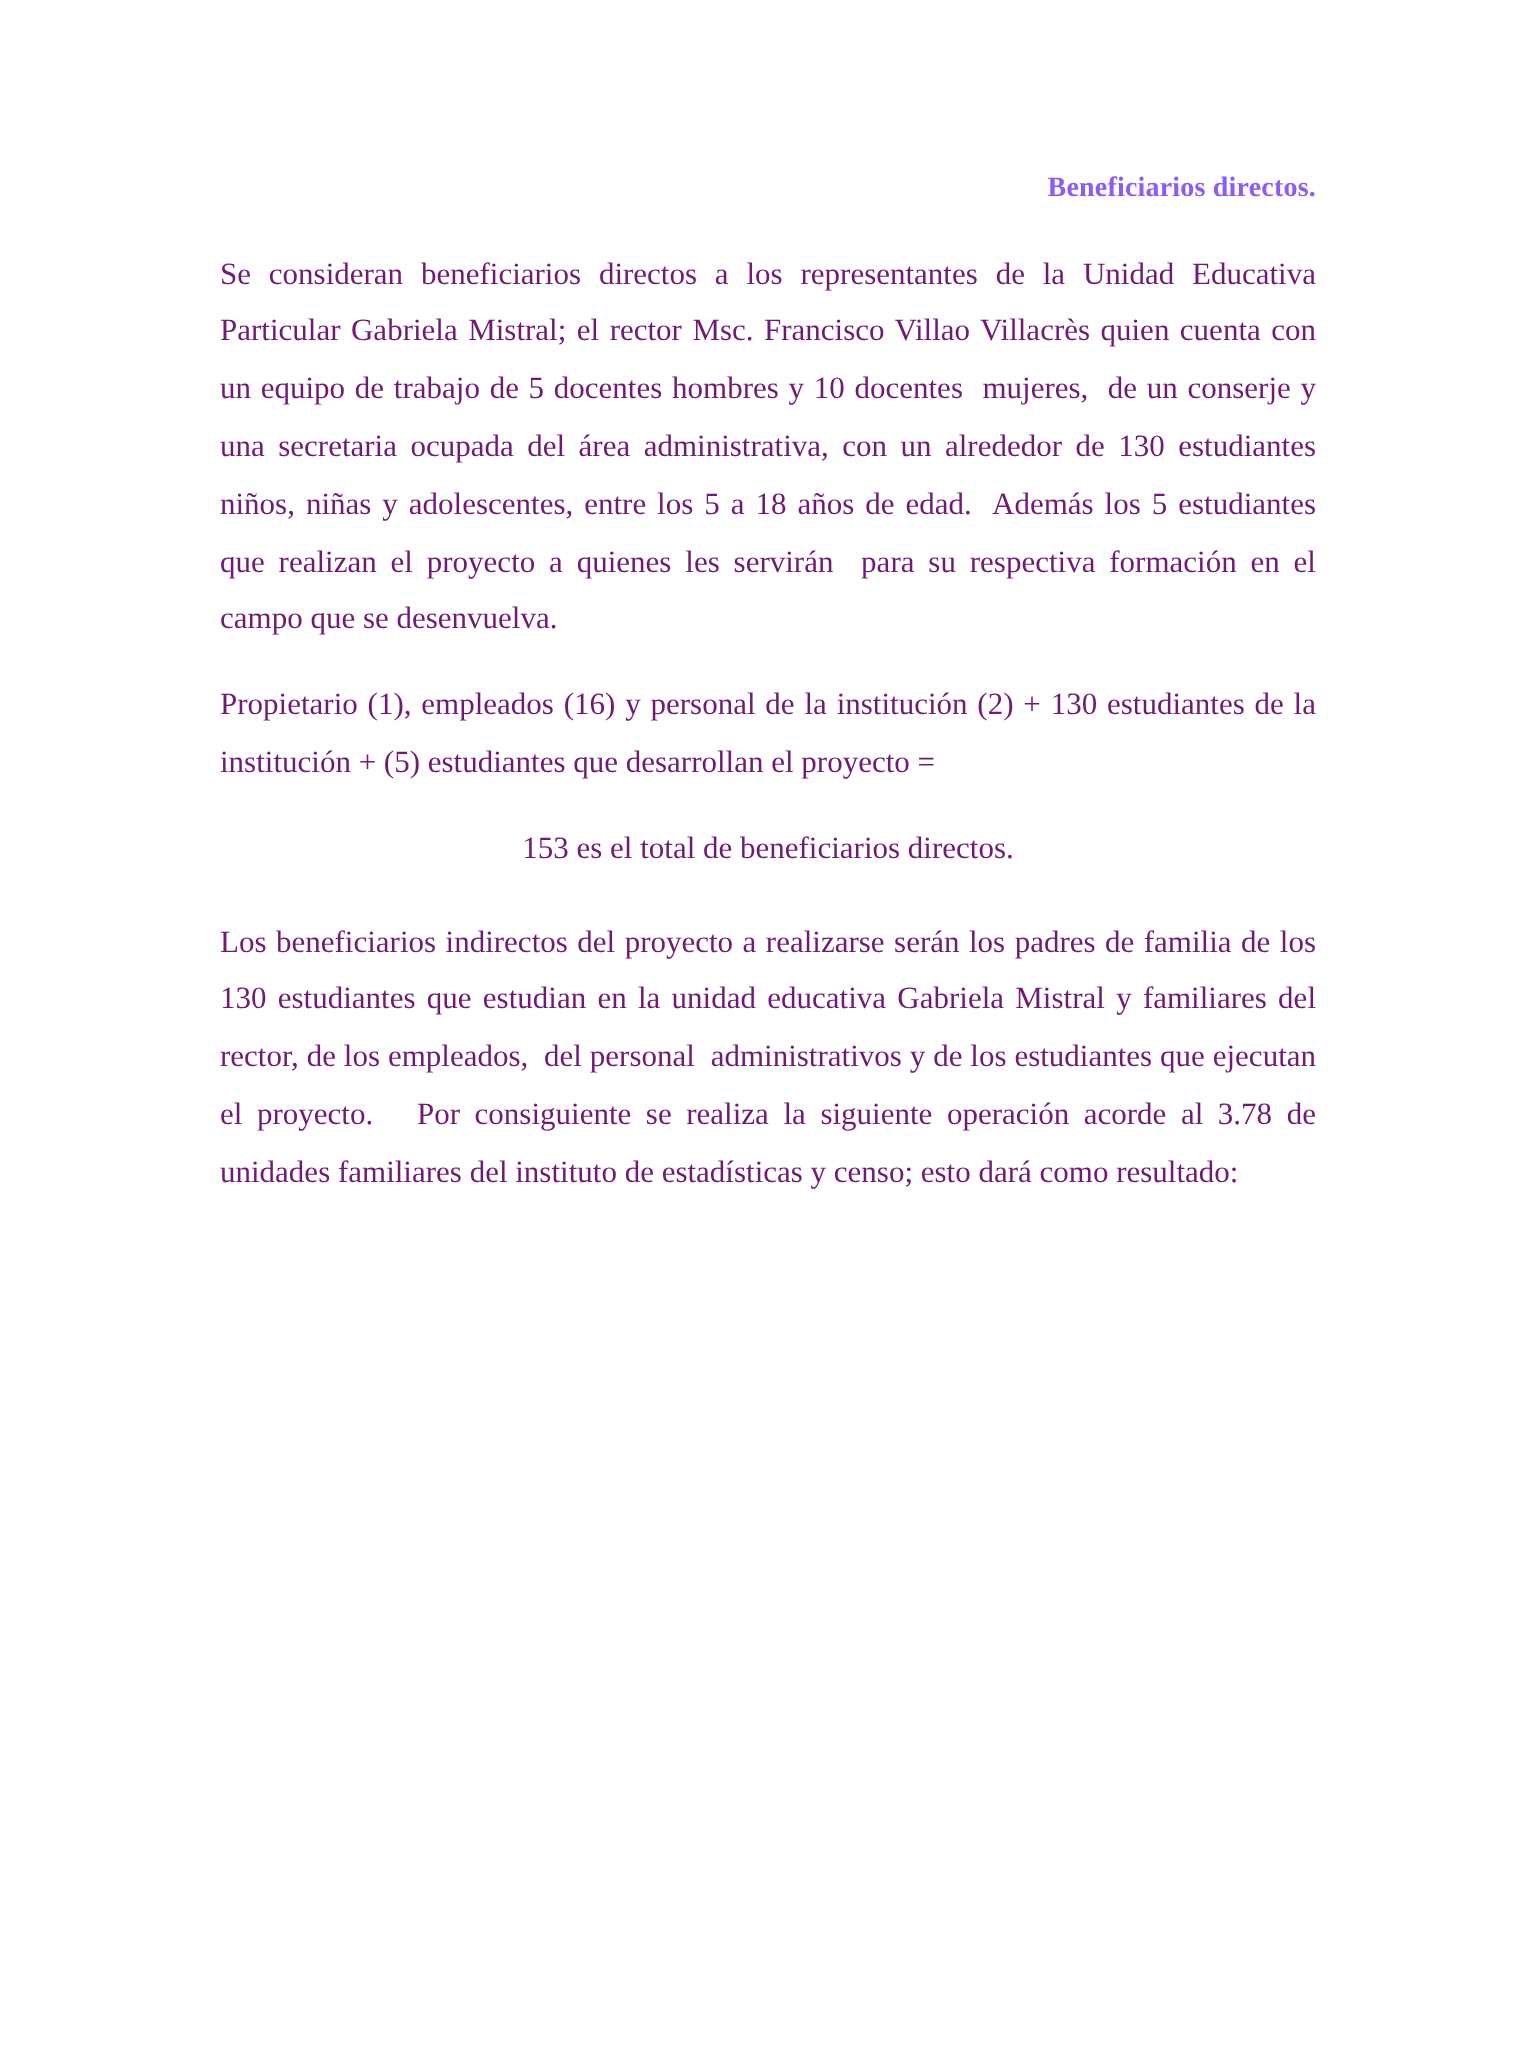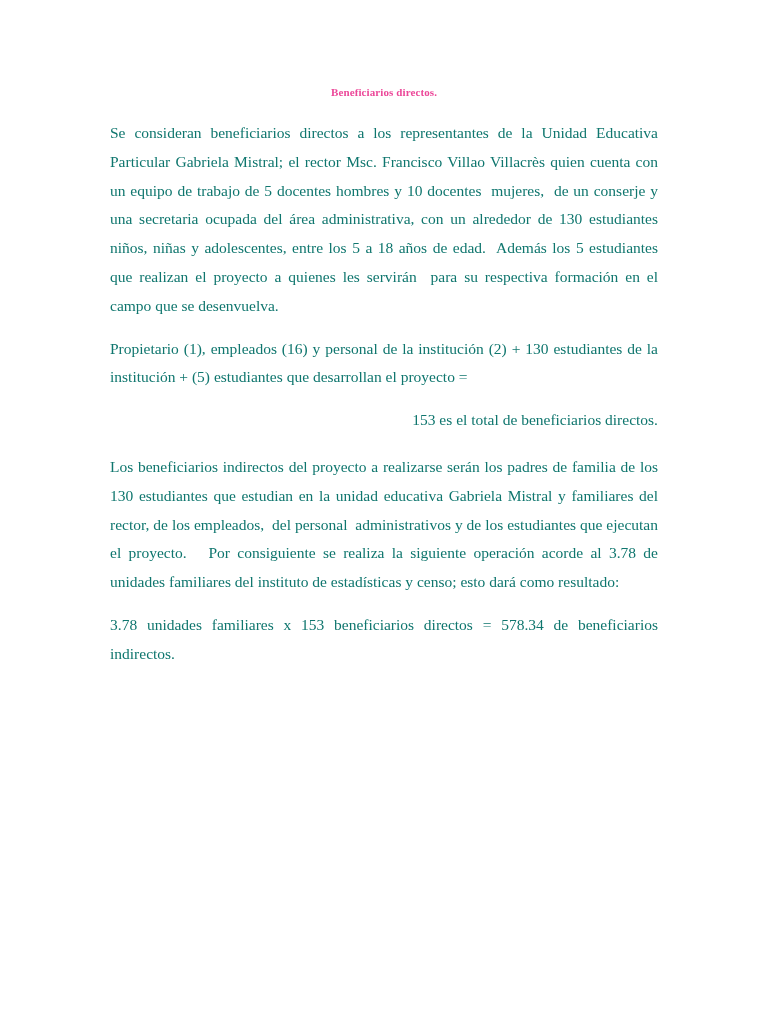--- a/index.html
+++ b/index.html
@@ -19,46 +19,46 @@
 
   .content {
     position: absolute;
     left: 110px;
     top: 84px;
     width: 548px;
   }
 
   .heading {
     font-family: "Liberation Serif", "DejaVu Serif", serif;
-    font-size: 11px;
+    font-size: 14px;
     font-weight: bold;
-    color: #ec4899;
+    color: #8b5cf6;
     line-height: 1.55;
     margin: 0 0 18px 0;
-    text-align: center;
+    text-align: right;
     letter-spacing: 0.1px;
   }
 
   .para {
     font-family: "Liberation Serif", "DejaVu Serif", serif;
     font-size: 15.5px;
     font-weight: normal;
-    color: #0f766e;
+    color: #701a75;
     line-height: 28.8px;
     margin: 0 0 7px 0;
     text-align: justify;
     text-justify: inter-word;
     white-space: pre-wrap;
     hyphens: none;
     -webkit-hyphens: none;
   }
 
   
   .para.natural {
-    text-align: right;
+    text-align: center;
   }
 
   .spacer-sm { height: 7px; }
   .spacer-md { height: 11px; }
 </style>
 </head>
 <body>
 
 <div class="page">
   <div class="content">
@@ -75,16 +75,15 @@
 
     <p class="para natural">153 es el total de beneficiarios directos.</p>
 
     <div class="spacer-md"></div>
 
 
     <p class="para">Los beneficiarios indirectos del proyecto a realizarse serán los padres de familia de los 130 estudiantes que estudian en la unidad educativa Gabriela Mistral y familiares del rector, de los empleados,  del personal  administrativos y de los estudiantes que ejecutan el proyecto.   Por consiguiente se realiza la siguiente operación acorde al 3.78 de unidades familiares del instituto de estadísticas y censo; esto dará como resultado:</p>
 
     <div class="spacer-sm"></div>
 
-    <p class="para">3.78 unidades familiares x 153 beneficiarios directos = 578.34 de beneficiarios indirectos.</p>
 
   </div>
 </div>
 
 </body></html>

